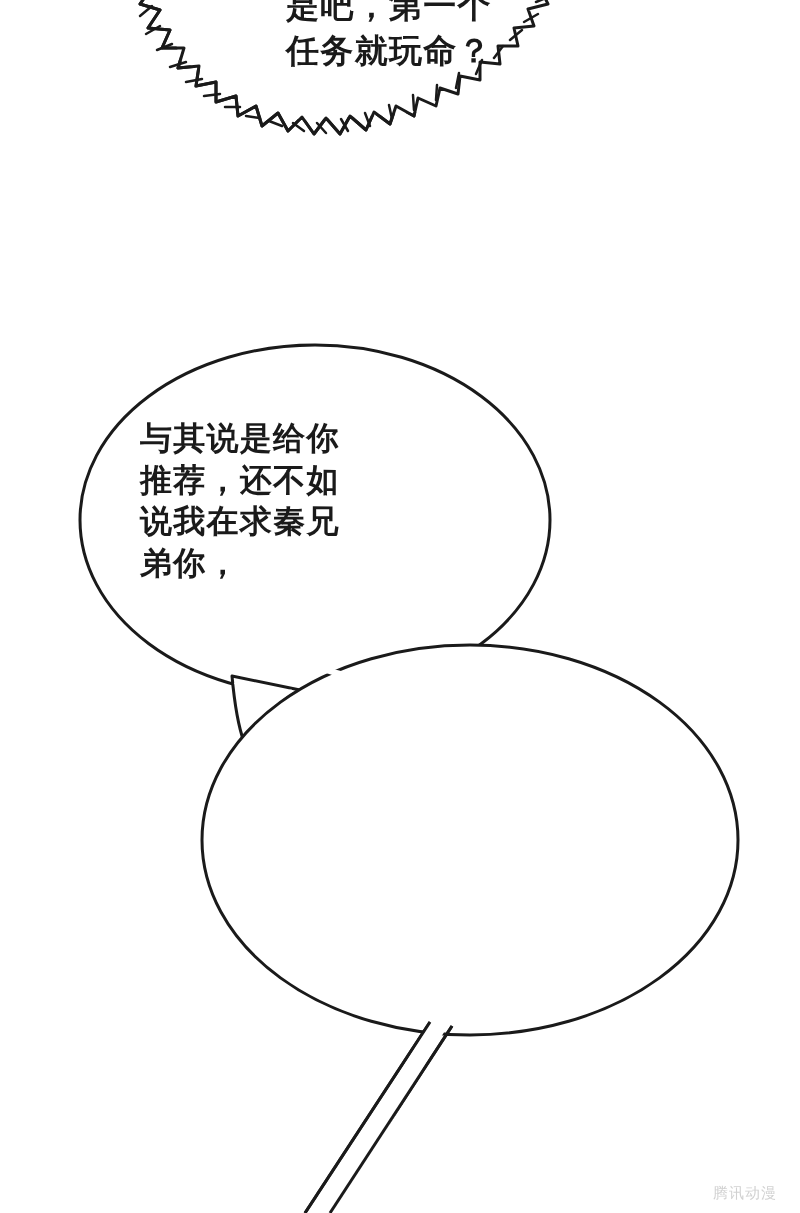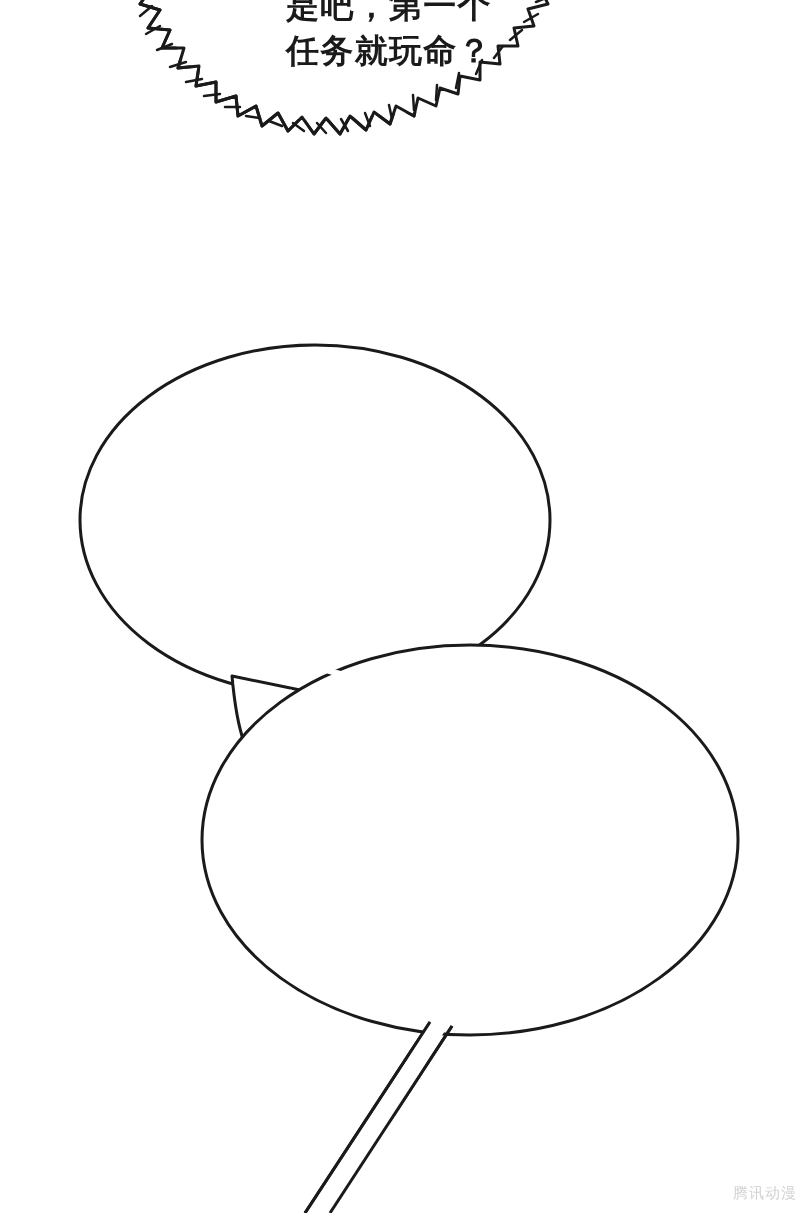--- a/index.html
+++ b/index.html
@@ -58,21 +58,21 @@
   
   #text-lower {
     left: 313px;
     top: 712px;
     width: 360px;
     font-size: 32px;
     text-align: left;
   }
   #watermark {
     position: absolute;
-    right: 3px;
+    right: 23px;
     bottom: 10px;
     font-size: 15px;
     color: #c9c9c9;
     font-family: "Liberation Sans", sans-serif;
     letter-spacing: 1px;
     opacity: 0.85;
   }
 </style>
 </head>
 <body>
@@ -141,17 +141,21 @@
       <path d="M 430 1022 L 305 1213" fill="none" stroke="#1a1a1a" stroke-width="3"></path>
       <path d="M 452 1026 L 330 1213" fill="none" stroke="#1a1a1a" stroke-width="3"></path>
       <path d="M 432 1020 L 450 1022 L 338 1213 L 312 1213 Z" fill="#ffffff" stroke="none"></path>
       <path d="M 430 1022 L 305 1213" fill="none" stroke="#1a1a1a" stroke-width="3"></path>
       <path d="M 452 1026 L 330 1213" fill="none" stroke="#1a1a1a" stroke-width="3"></path>
     </svg>
 
     <div class="bubble-text" id="text-top">是吧，第一个
 任务就玩命？</div>
 
+    <div class="bubble-text" id="text-upper">与其说是给你
+推荐，还不如
+说我在求秦兄
+弟你，</div>
 
 
     <div id="watermark">腾讯动漫</div>
   </div>
 </div>
 
 </body></html>

